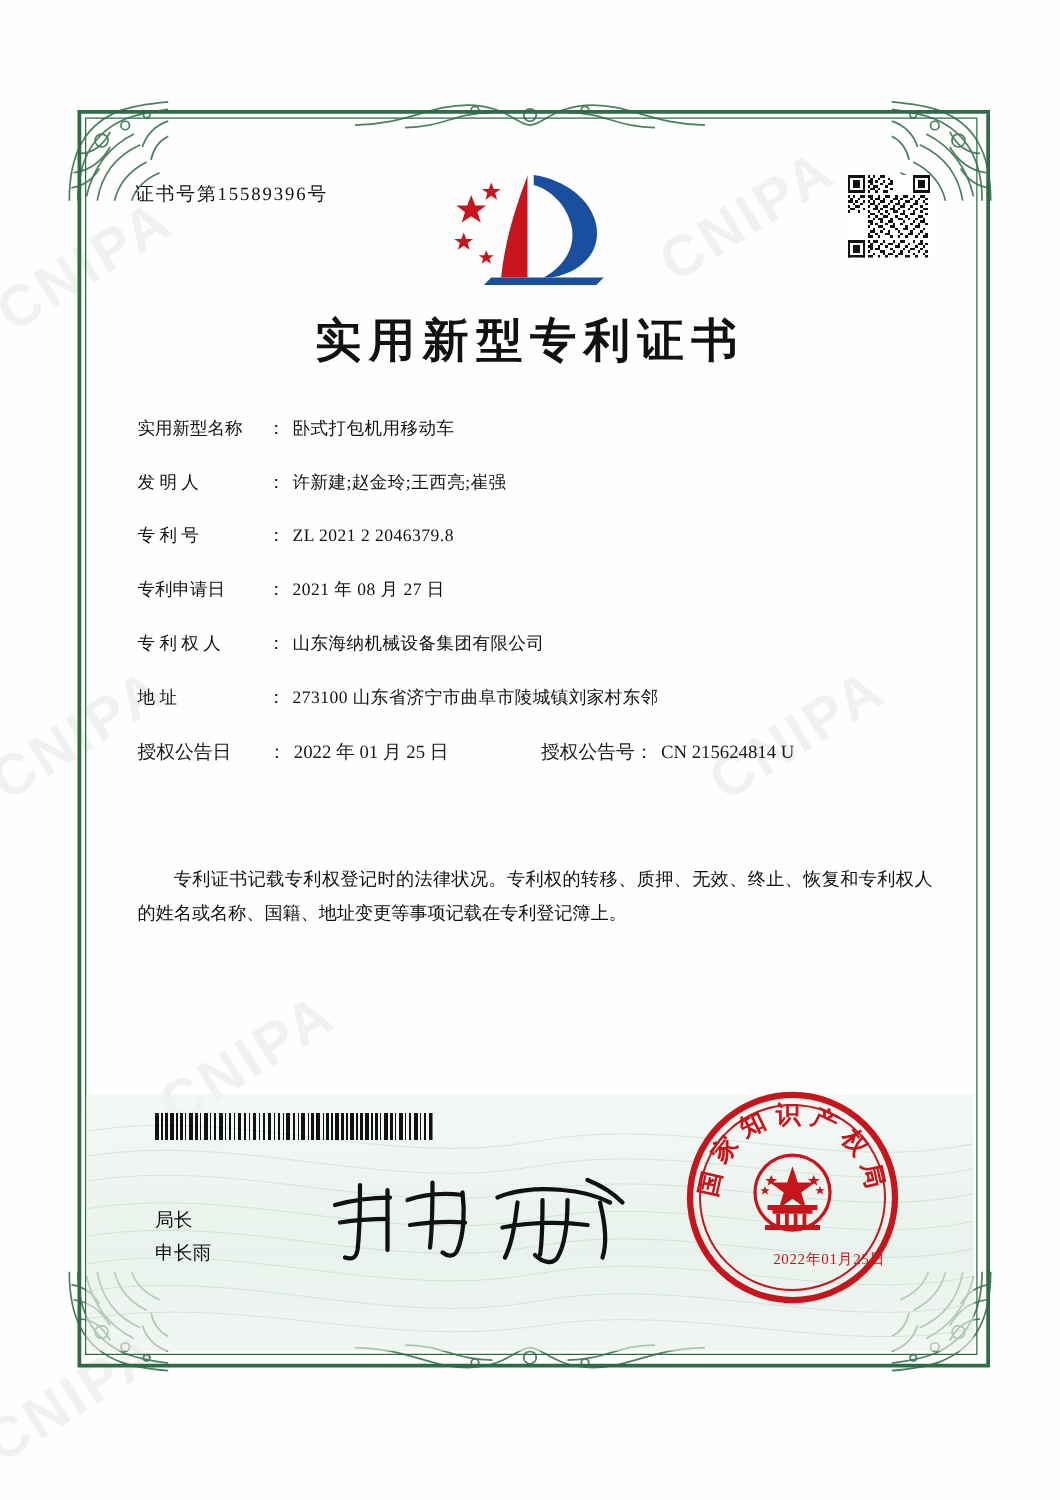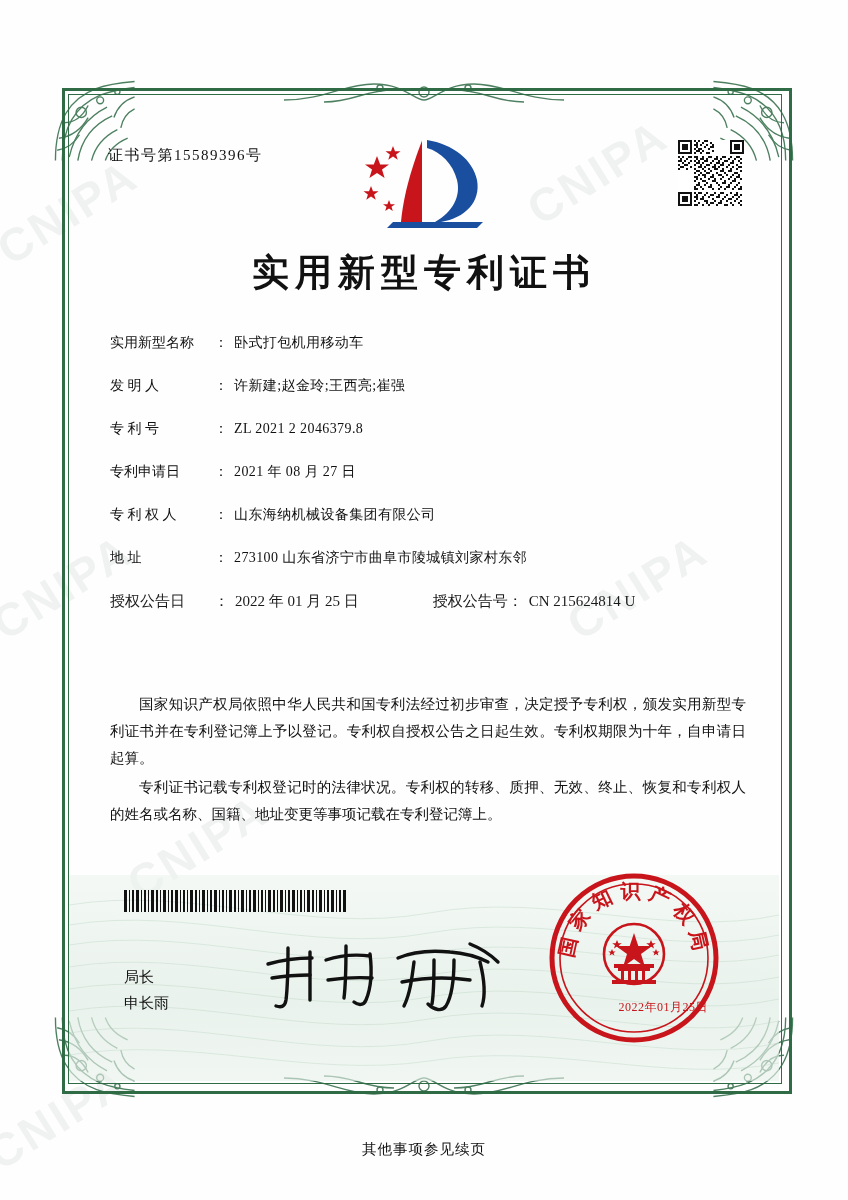--- a/index.html
+++ b/index.html
@@ -675,21 +675,20 @@
         <span>2022 年 01 月 25 日</span>
         <span class="inline-gap"></span>
         <span>授权公告号</span>
         <span class="f-colon">：</span>
         <span>CN 215624814 U</span>
       </div>
 
     </div>
 
     <div class="paras">
-      <p>国家知识产权局依照中华人民共和国专利法经过初步审查，决定授予专利权，颁发实用新型专利证书并在专利登记簿上予以登记。专利权自授权公告之日起生效。专利权期限为十年，自申请日起算。</p>
       <p>专利证书记载专利权登记时的法律状况。专利权的转移、质押、无效、终止、恢复和专利权人的姓名或名称、国籍、地址变更等事项记载在专利登记簿上。</p>
     </div>
 
     <div class="bottom-panel">
       <svg class="guilloche" viewBox="0 0 710 206" preserveAspectRatio="none">
         <g fill="none" stroke="#b9d3c2" stroke-width="0.8">
           <path d="M0,30 C120,10 240,60 360,38 C480,16 600,64 710,40"></path>
           <path d="M0,50 C120,30 240,80 360,58 C480,36 600,84 710,60"></path>
           <path d="M0,70 C120,50 240,100 360,78 C480,56 600,104 710,80"></path>
           <path d="M0,92 C120,72 240,122 360,100 C480,78 600,126 710,102"></path>
@@ -818,15 +817,14 @@
       <text font-family="'Liberation Serif', serif" font-size="20" font-weight="700" fill="#c8151b" letter-spacing="7">
         <textPath href="#sealArc" startOffset="50%" text-anchor="middle">国家知识产权局</textPath>
       </text>
     </svg>
 
     <div class="seal-date">2022年01月25日</div>
 
 
   </div>
 
-  <div class="footnote">其他事项参见续页</div>
 
 </div>
 
 </body></html>

